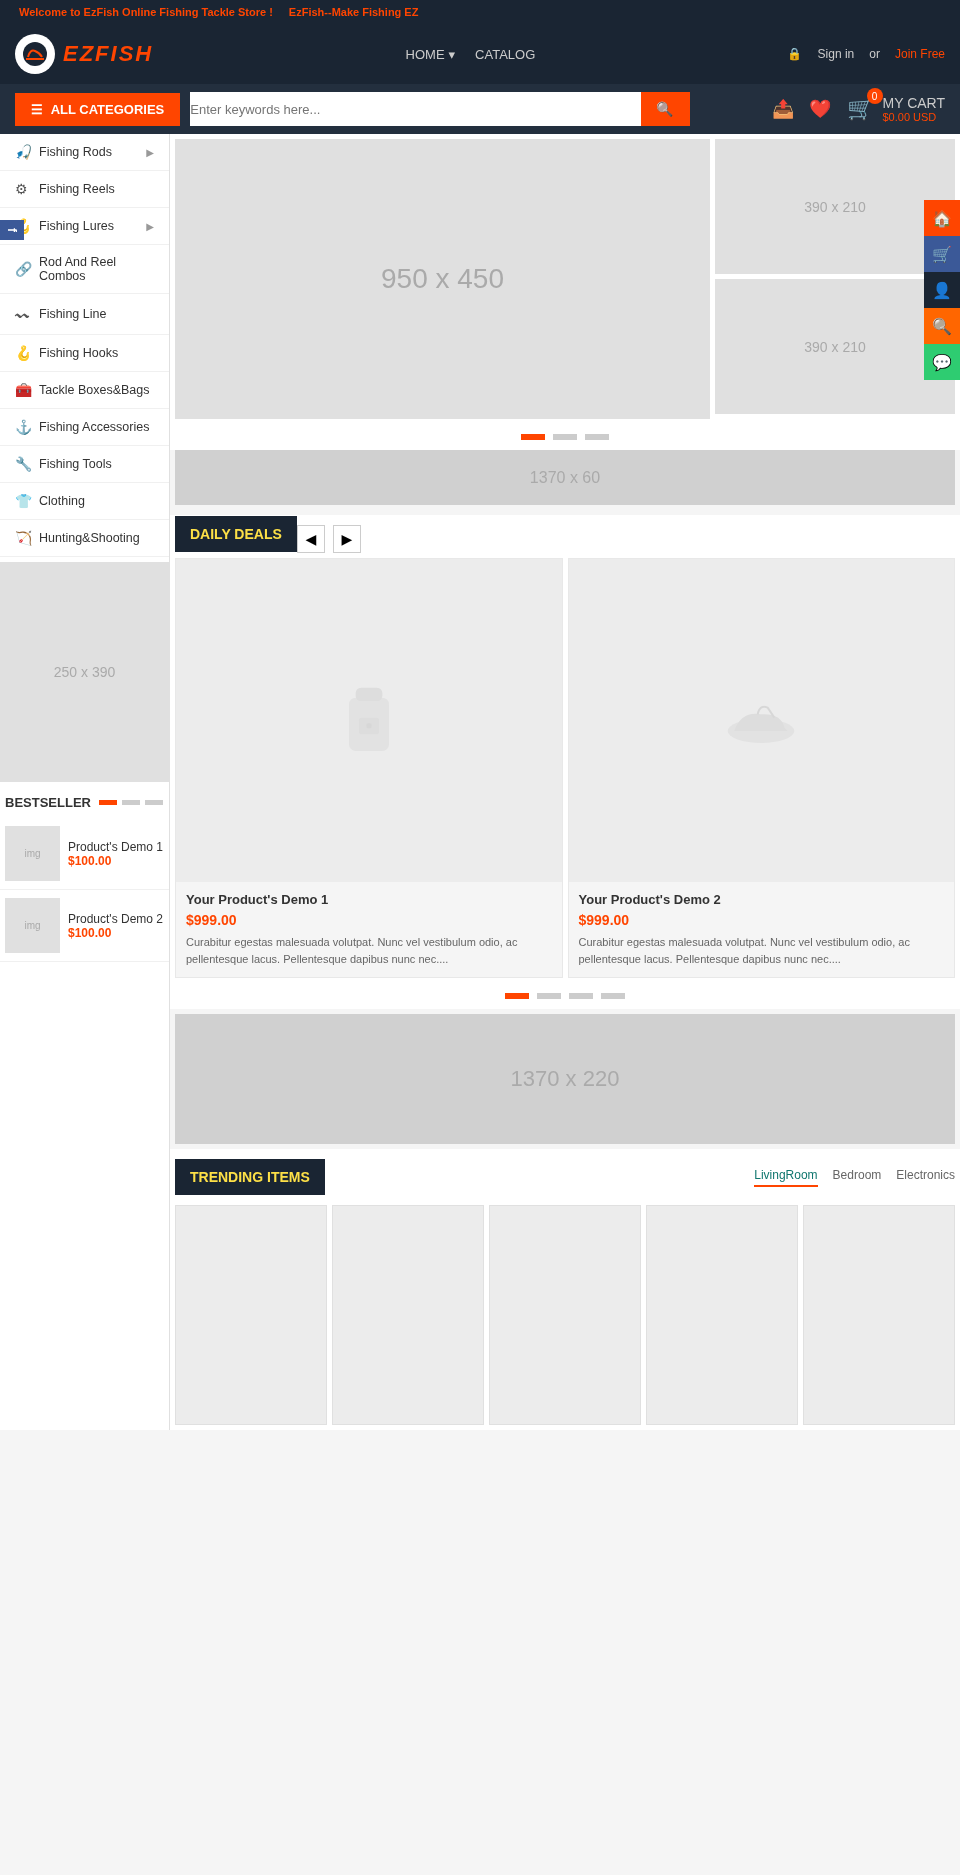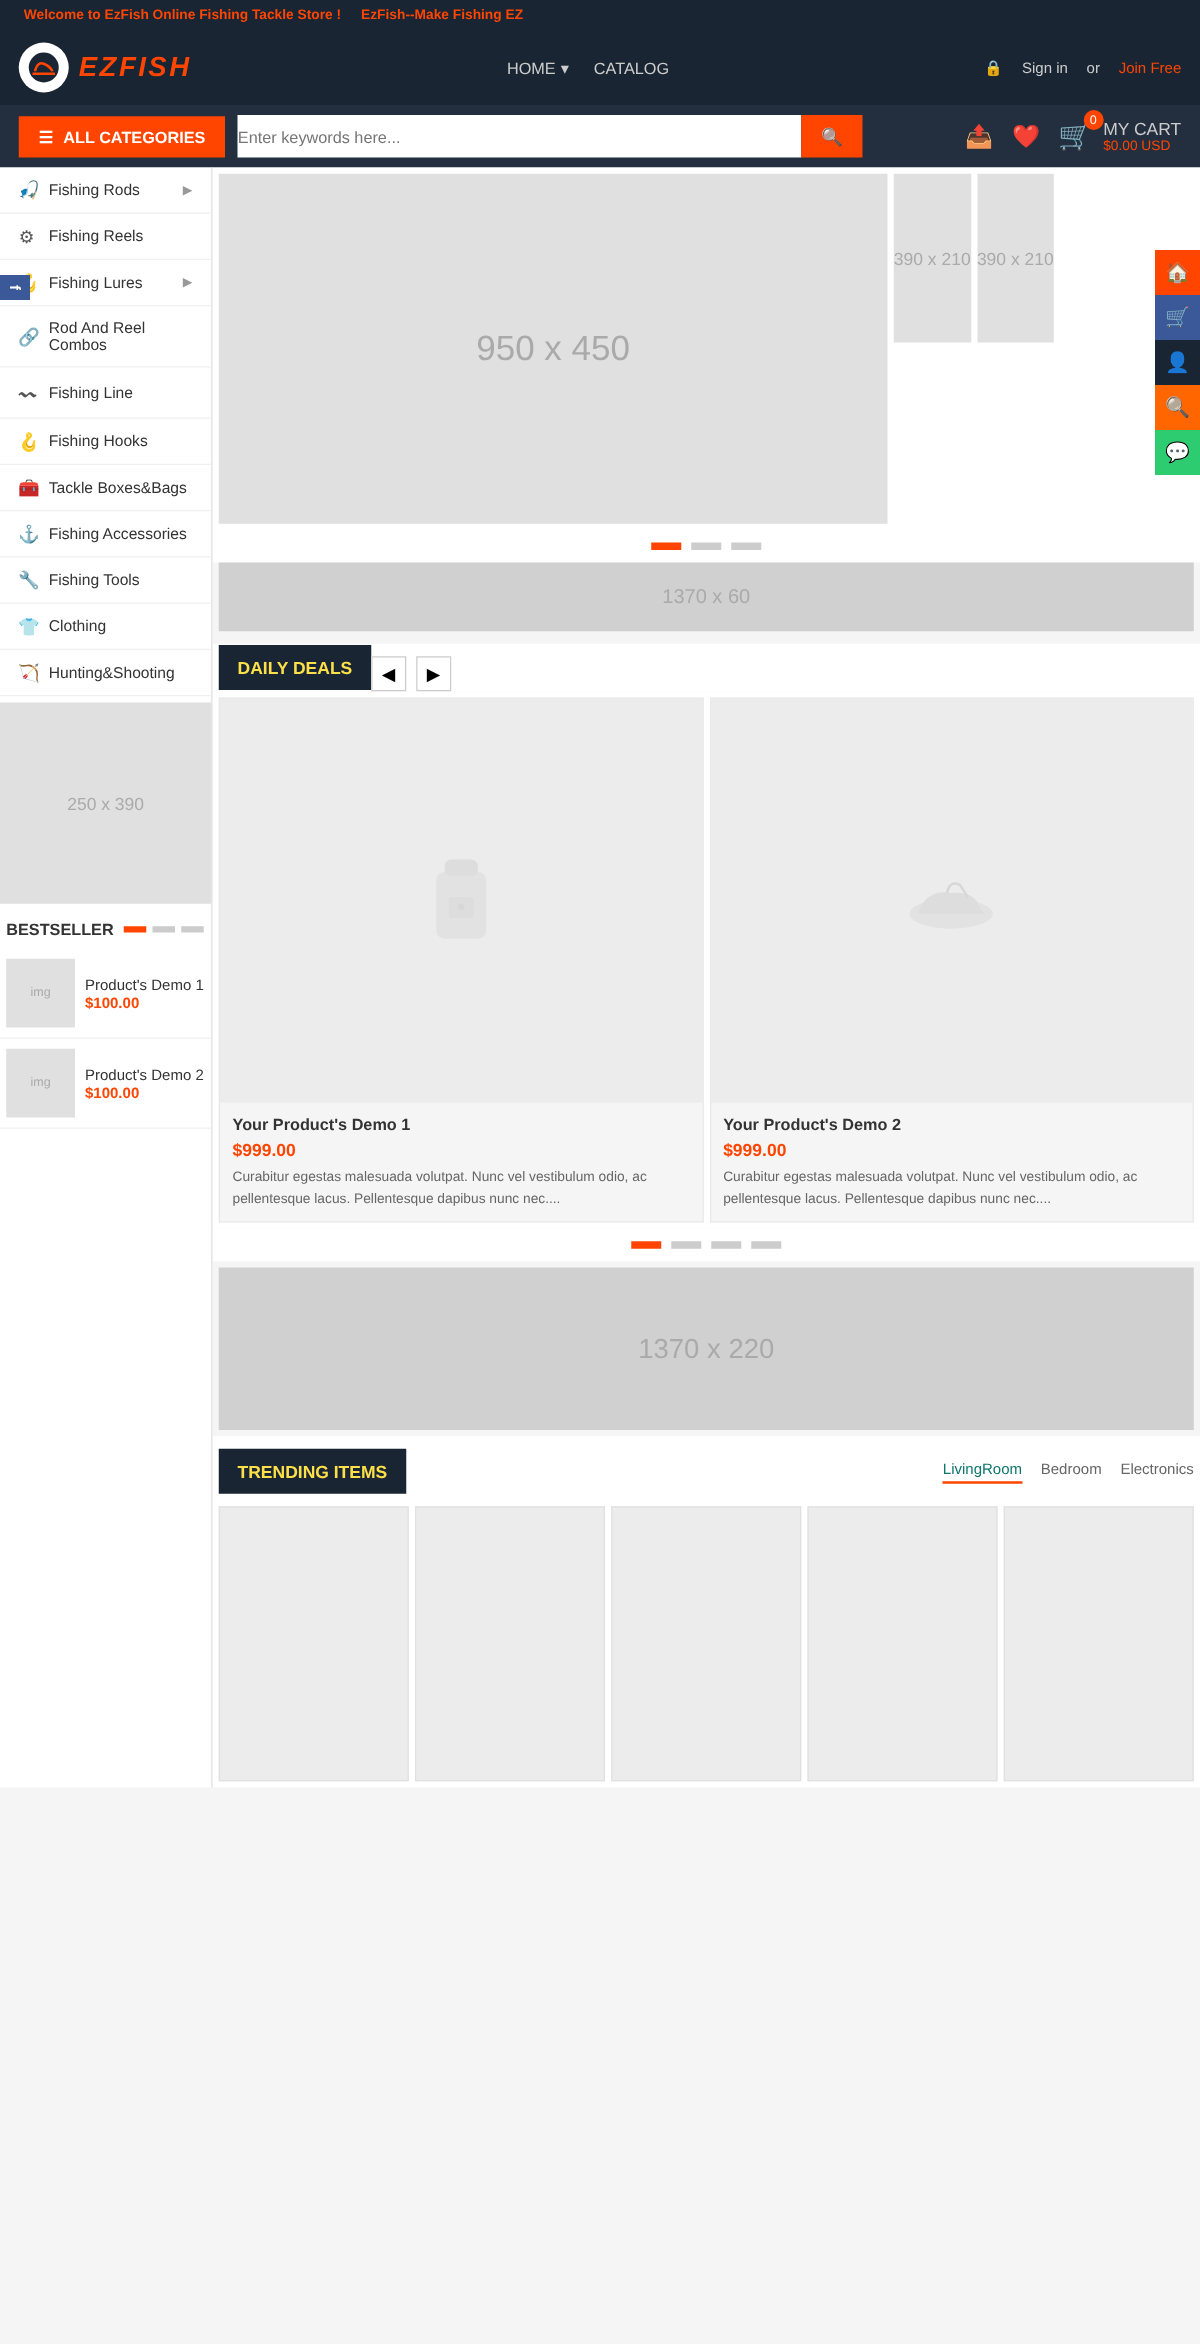--- a/index.html
+++ b/index.html
@@ -239,20 +239,21 @@
       display: flex;
       align-items: center;
       justify-content: center;
       color: #aaa;
       font-size: 28px;
       min-height: 280px;
       position: relative;
     }
     .hero-side {
       display: flex;
+      flex-direction: column;
       gap: 5px;
       width: 240px;
     }
     .hero-side-img {
       background: #e0e0e0;
       display: flex;
       align-items: center;
       justify-content: center;
       color: #aaa;
       font-size: 14px;
@@ -418,21 +419,21 @@
     }
 
     
     .sidebar-ad {
       background: #e0e0e0;
       display: flex;
       align-items: center;
       justify-content: center;
       color: #aaa;
       font-size: 14px;
-      height: 161px;
+      height: 220px;
       margin: 5px 0;
     }
     .bestseller-header {
       padding: 8px 5px;
       font-size: 13px;
       font-weight: bold;
       color: #333;
       display: flex;
       align-items: center;
       gap: 8px;

